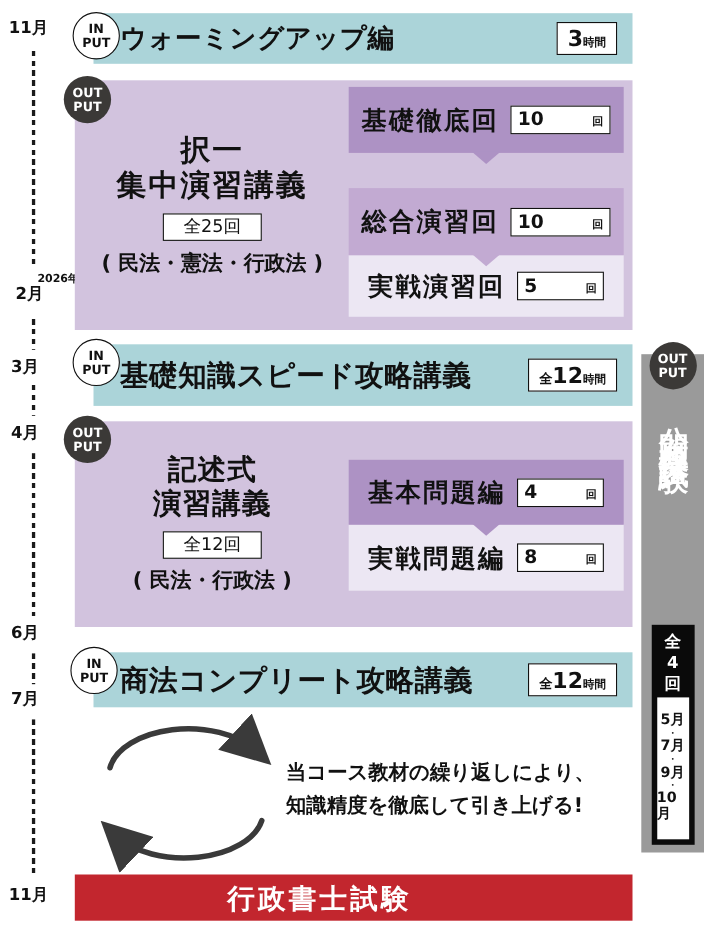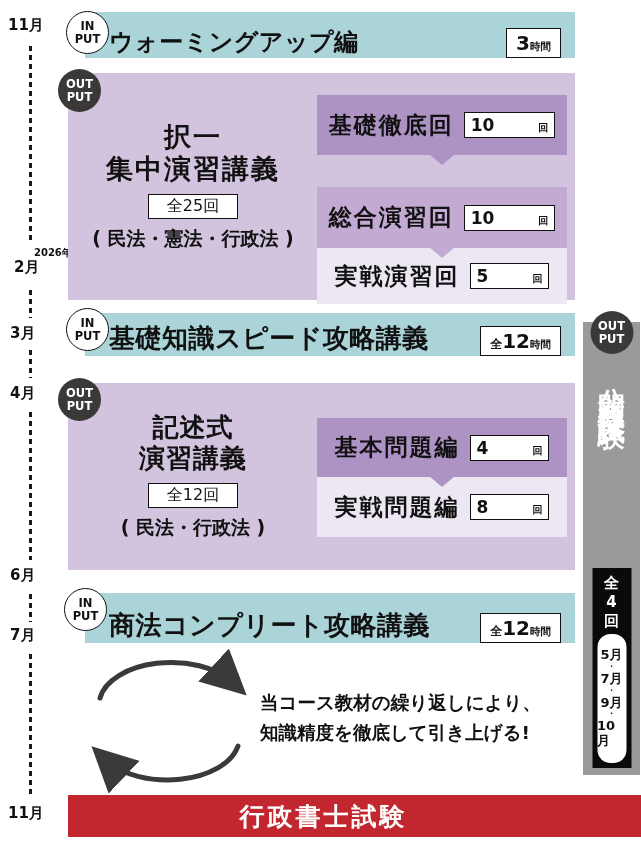--- a/index.html
+++ b/index.html
@@ -14,23 +14,23 @@
 
   
   .pbadge{position:absolute;width:43px;height:43px;border-radius:50%;display:flex;
     flex-direction:column;align-items:center;justify-content:center;font-weight:bold;
     font-size:11.5px;line-height:1.05;z-index:5;box-sizing:border-box;}
   .pbadge.in{background:#fff;border:1.5px solid #111;color:#111;}
   .pbadge.out{background:#3b3937;color:#fff;}
 
   
   .tbox{position:absolute;left:85px;width:490px;background:#abd4d9;display:flex;
-    align-items:flex-end;padding-left:24px;box-sizing:border-box;}
+    align-items:center;padding-left:24px;box-sizing:border-box;}
   .tbox1{top:12px;height:46px;}
-  .tbox2{top:313px;height:43px;}
+  .tbox2{top:313px;height:56px;}
   .tbox3{top:593px;height:50px;}
   .ttitle{font-size:24px;font-weight:bold;white-space:nowrap;letter-spacing:0.5px;}
   .ttitle2{font-size:26px;}
   .tsub{font-size:15.5px;font-weight:bold;}
   .wbadge{background:#fff;border:1.5px solid #111;padding:2px 9px;display:flex;
     align-items:baseline;white-space:nowrap;}
   .hours-badge{margin-left:auto;margin-right:14px;}
   .wbadge .pre{font-size:12px;font-weight:bold;}
   .wbadge .num{font-size:20px;font-weight:bold;}
   .wbadge .unit{font-size:10.5px;font-weight:bold;}
@@ -41,21 +41,21 @@
   .pbox2{top:383px;height:187px;}
   .pleft{position:absolute;left:0;top:0;bottom:0;width:250px;display:flex;
     flex-direction:column;align-items:center;justify-content:center;}
   .ptitle{font-size:27px;font-weight:bold;line-height:1.2;text-align:center;letter-spacing:2px;white-space:nowrap;}
   .ptitle.sm{font-size:26px;letter-spacing:1px;}
   .count-badge{background:#fff;border:1.5px solid #111;padding:1px 18px;margin:9px 0 7px;
     display:flex;align-items:baseline;justify-content:center;}
   .subjects{font-size:19px;font-weight:bold;white-space:nowrap;}
 
   .rowspanel{position:absolute;left:249px;width:250px;}
-  .rows1{top:22px;}
+  .rows1{top:6px;}
   .rows2{top:35px;}
   .prow{position:relative;display:flex;align-items:center;justify-content:center;gap:10px;}
   .r-dark{background:#ad92c4;z-index:3;}
   .r-mid{background:#c2aad2;z-index:2;margin-top:32px;}
   .r-pale{background:#ece7f3;z-index:1;}
   .notch{position:absolute;left:50%;bottom:-10px;transform:translateX(-50%);width:0;height:0;
     border-left:13px solid transparent;border-right:13px solid transparent;z-index:4;}
   .notch-dark{border-top:11px solid #ad92c4;}
   .notch-mid{border-top:11px solid #c2aad2;}
   .rlabel{font-size:23px;font-weight:bold;letter-spacing:2px;white-space:nowrap;}
@@ -83,25 +83,25 @@
   .mockbar .pbadge{top:-11px;left:50%;transform:translateX(-50%);}
   .mock-title{position:absolute;top:44px;left:50%;transform:translateX(-50%);
     writing-mode:vertical-rl;text-orientation:upright;color:#fff;font-weight:bold;
     font-size:27px;letter-spacing:7px;white-space:nowrap;}
   .mock-black{position:absolute;left:50%;transform:translateX(-50%);top:246px;width:39px;
     height:200px;background:#0a0a0a;display:flex;flex-direction:column;align-items:center;box-sizing:border-box;}
   .mock-count{color:#fff;font-weight:bold;font-size:15px;line-height:1.25;padding-top:6px;
     display:flex;flex-direction:column;align-items:center;}
   .mock-months{margin-top:4px;margin-bottom:5px;background:#fff;width:29px;flex:1;display:flex;
     flex-direction:column;align-items:center;justify-content:center;font-weight:bold;
-    font-size:13px;color:#111;line-height:1.15;border-radius:13px;}
+    font-size:13px;color:#111;line-height:1.15;}
   .mock-dot{font-size:8px;line-height:1.1;}
 
   
-  .exambar{position:absolute;left:68px;top:795px;width:573px;height:42px;background:#c2262e;
+  .exambar{position:absolute;left:68px;top:795px;width:507px;height:42px;background:#c2262e;
     color:#fff;display:flex;align-items:center;justify-content:center;font-size:25px;
     font-weight:bold;letter-spacing:3px;padding-right:62px;box-sizing:border-box;}
 </style>
 </head>
 <body>
 
 <div id="stage">
 
   <div class="tl-label" style="left:8px;top:16px;">11月</div>
   <div class="tl-dash" style="top:46px;height:196px;"></div>

